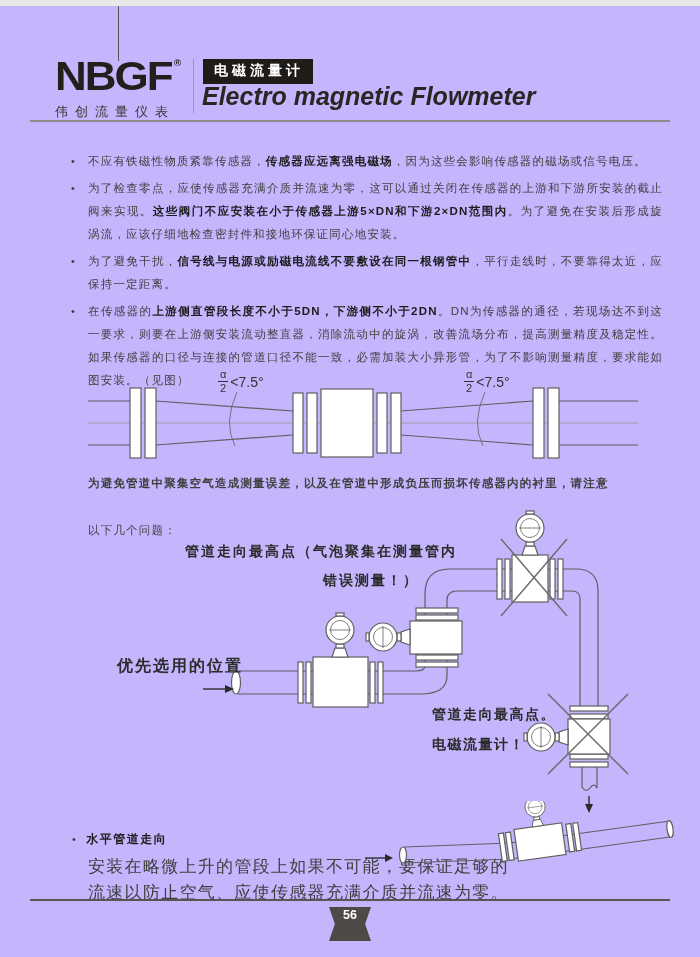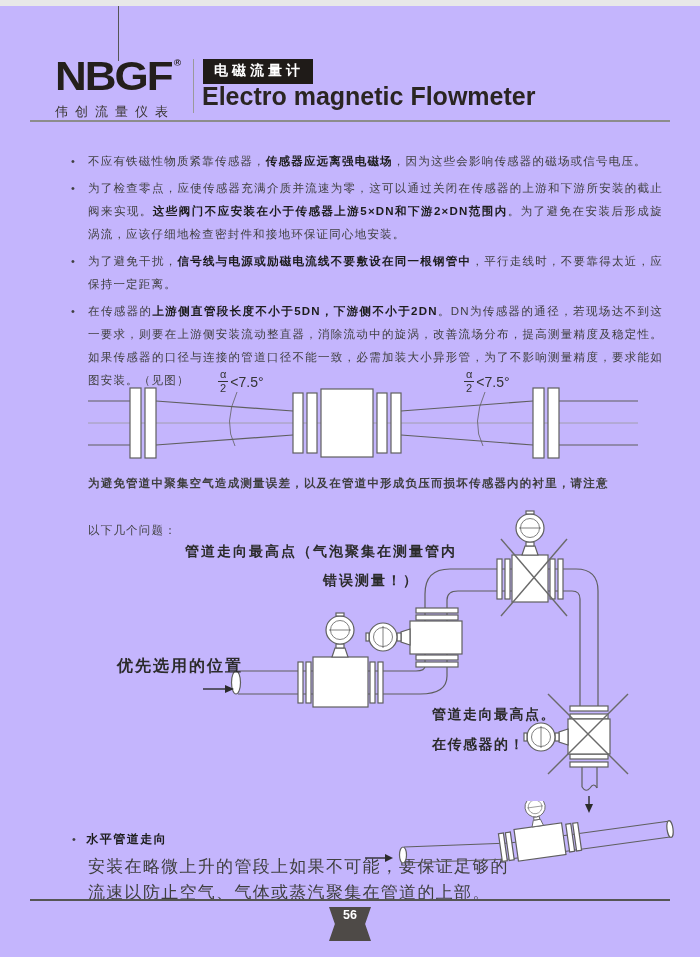--- a/index.html
+++ b/index.html
@@ -61,21 +61,21 @@
   <div class="abs" style="left:118px;top:0;width:1px;height:55px;background:#555;"></div>
 
   <div class="abs" style="left:55px;top:50px;">
     <div class="logo-word"><span>NBGF</span><span class="logo-reg">®</span></div>
     <div class="logo-sub" style="margin-top:3px;">伟创流量仪表</div>
   </div>
   <div class="abs vdiv" style="left:193px;top:53px;height:54px;"></div>
   <div class="abs" style="left:203px;top:53px;">
     <span class="cn-badge">电磁流量计</span>
   </div>
-  <div class="abs en-title" style="left:202px;top:76px;">Electro magnetic Flowmeter</div>
+  <div class="abs en-title" style="left:202px;top:76px;font-style:italic;">Electro magnetic Flowmeter</div>
   <div class="abs hrule" style="left:30px;top:114px;width:640px;"></div>
 
   <div class="abs bullets" style="left:71px;top:144px;width:592px;">
     <div class="bullet">
       <span class="mark">•</span><span>不应有铁磁性物质紧靠传感器，</span><span class="b">传感器应远离强电磁场</span><span>，因为这些会影响传感器的磁场或信号电压。</span>
     </div>
     <div class="bullet">
       <span class="mark">•</span><span>为了检查零点，应使传感器充满介质并流速为零，这可以通过关闭在传感器的上游和下游所安装的截止阀来实现。</span><span class="b">这些阀门不应安装在小于传感器上游5×DN和下游2×DN范围内</span><span>。为了避免在安装后形成旋涡流，应该仔细地检查密封件和接地环保证同心地安装。</span>
     </div>
     <div class="bullet">
@@ -210,28 +210,28 @@
     </g>
     <g>
       <line class="arrl" x1="489" y1="292" x2="489" y2="301"></line>
       <polygon class="arrw" points="485,300 493,300 489,309"></polygon>
     </g>
   </svg>
   <div class="abs dlabel" style="left:185px;top:537px;">管道走向最高点（气泡聚集在测量管内</div>
   <div class="abs dlabel" style="left:323px;top:566px;">错误测量！）</div>
   <div class="abs dlabel-lg" style="left:117px;top:650px;">优先选用的位置</div>
   <div class="abs dlabel-sm" style="left:432px;top:700px;">管道走向最高点。</div>
-  <div class="abs dlabel-sm" style="left:432px;top:730px;">在传感器的！</div>
+  <div class="abs dlabel-sm" style="left:432px;top:730px;">电磁流量计！</div>
 
   <div class="abs" style="left:72px;top:823px;">
     <span style="font-size:11px;">•</span>
     <span class="hsec-title" style="margin-left:6px;">水平管道走向</span>
   </div>
   <div class="abs hsec-line" style="left:88px;top:849px;">安装在略微上升的管段上如果不可能，要保证足够的</div>
-  <div class="abs hsec-line" style="left:88px;top:875px;">流速以防止空气、气体或蒸汽聚集在管道的上部。</div>
+  <div class="abs hsec-line" style="left:88px;top:875px;">流速以防止空气、应使传感器充满介质并流速为零。</div>
 
   <svg class="abs" style="left:360px;top:795px;" width="320" height="88" viewBox="0 0 320 88">
     <g>
       <line class="arrl" x1="5" y1="57" x2="26" y2="57"></line>
       <polygon class="arrw" points="25,53 25,61 33,57"></polygon>
     </g>
     <g>
       <ellipse class="part" cx="43" cy="54" rx="3.5" ry="8"></ellipse>
       <path class="pipe" d="M44,46 L150,42 L310,20"></path>
       <path class="pipe" d="M44,62 L150,58 L310,36"></path>

